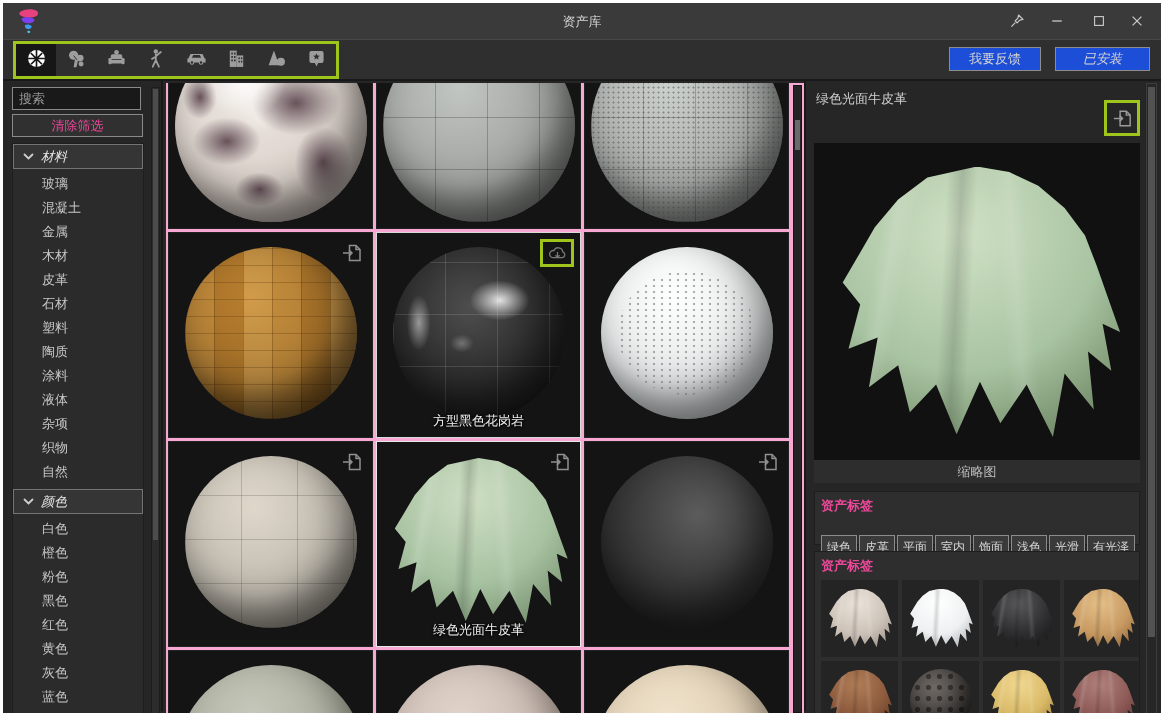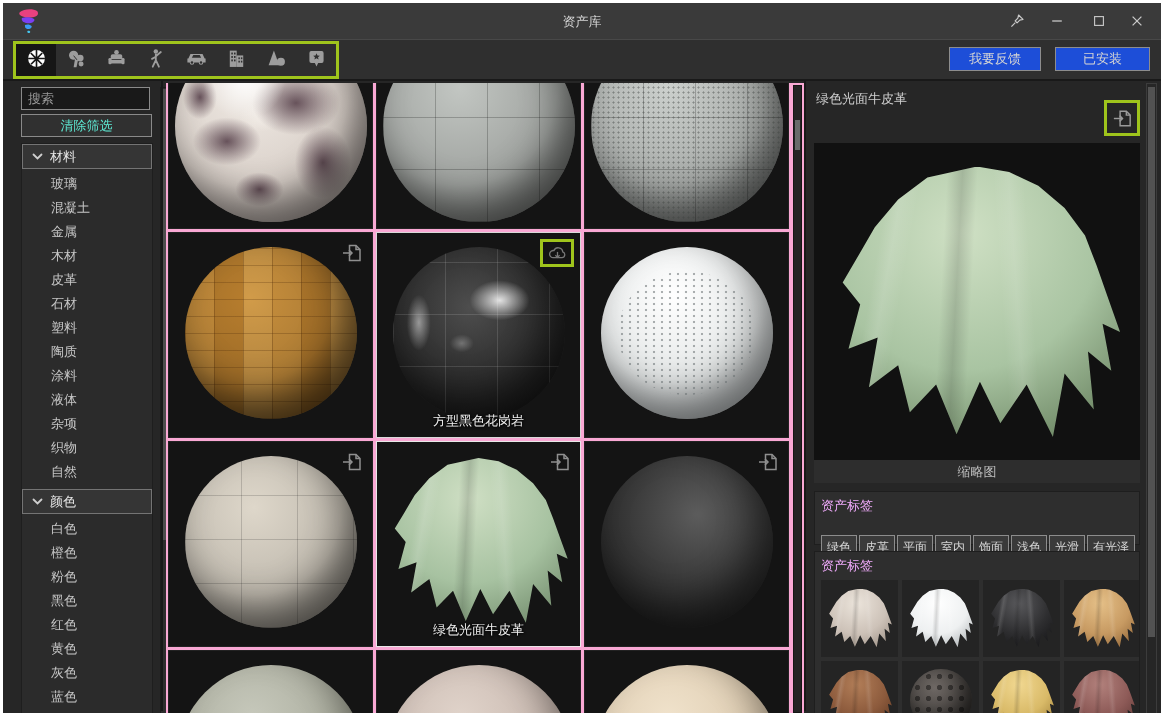--- a/index.html
+++ b/index.html
@@ -18,31 +18,31 @@
   .winctl svg{width:16px;height:16px;}
   
   .toolbar{position:absolute;left:0;top:36px;width:100%;height:42px;background:#2f2f2f;border-top:1px solid #484848;border-bottom:2px solid #191919;}
   .catbox{position:absolute;left:10px;top:1px;height:38px;border:3px solid var(--accent);display:flex;align-items:stretch;}
   .slot{width:40px;display:flex;align-items:center;justify-content:center;cursor:pointer;}
   .slot.sel{background:#161616;}
   .slot svg{width:23px;height:23px;}
   .topbtn{position:absolute;top:44px;height:24px;border:1px solid #8d8d8d;background:#1d4ed8;color:#d4d4d4;
           display:flex;align-items:center;justify-content:center;font-size:13px;cursor:pointer;}
   #btn-feedback{left:946px;width:92px;}
-  #btn-installed{left:1052px;width:95px;}
-  
-  .sidebar{position:absolute;left:18px;top:84px;width:148px;height:628px;}
+  #btn-installed{left:1052px;width:95px;font-style:italic;}
+  
+  .sidebar{position:absolute;left:9px;top:84px;width:148px;height:628px;}
   .search{display:block;width:129px;height:23px;background:#191919;border:1px solid #8a8a8a;color:#bdbdbd;
           padding:0 6px;font-size:13px;font-family:inherit;outline:none;}
   .search::placeholder{color:#9a9a9a;opacity:1;}
-  .clearbtn{margin-top:4px;width:131px;height:23px;border:1px solid #8a8a8a;background:#303030;color:#5eead4;
+  .clearbtn{margin-top:4px;width:131px;height:23px;border:1px solid #8a8a8a;background:#303030;color:#ec4899;
             display:flex;align-items:center;justify-content:center;cursor:pointer;}
   .sections{margin-top:6px;width:132px;border:1px solid #1e1e1e;background:#2b2b2b;}
   .sec-h{height:25px;background:#353535;border:1px solid #747474;display:flex;align-items:center;gap:7px;
-         padding-left:9px;color:#e6e6e6;cursor:pointer;}
+         padding-left:9px;color:#e6e6e6;cursor:pointer;font-style:italic;}
   .sec-h svg{width:11px;height:8px;flex:none;}
   .sec-items{padding:3px 0 5px;}
   .side-item{height:24px;line-height:24px;padding-left:29px;color:#c6c6c6;cursor:pointer;white-space:nowrap;}
   .side-scroll{position:absolute;right:0;top:0;width:9px;height:100%;background:#2c2c2c;border:1px solid #1c1c1c;}
   .side-scroll i{position:absolute;left:1px;top:1px;width:5px;height:72%;background:#4c4c4c;}
   
   .gridarea{position:absolute;left:163px;top:80px;width:638px;height:634px;background:#f9a8d4;}
   .tiles{position:absolute;left:2px;top:0;width:621px;height:632px;overflow:hidden;}
   .tiles-inner{display:grid;grid-template-columns:repeat(3,205px);grid-auto-rows:206px;gap:3px;margin-top:-60px;}
   .tile{position:relative;background:#141414;border:1px solid #222222;cursor:pointer;}
@@ -117,21 +117,21 @@
   .detail{position:absolute;left:805px;top:80px;width:352px;height:634px;background:#262626;}
   .detail-title{position:absolute;left:8px;top:7px;color:#cfcfcf;}
   .detail-export{position:absolute;right:20px;top:17px;width:36px;height:36px;border:3px solid var(--accent);
      color:#9a9a9a;display:flex;align-items:center;justify-content:center;cursor:pointer;background:#262626;}
   .detail-export svg{width:23px;height:23px;}
   .preview{position:absolute;left:6px;top:60px;width:326px;height:317px;background:#111111;
      display:flex;align-items:center;justify-content:center;overflow:hidden;}
   .thumblabel{position:absolute;left:6px;top:377px;width:326px;height:23px;background:#2d2d2d;color:#bdbdbd;
      display:flex;align-items:center;justify-content:center;}
   .tags-sec{position:absolute;left:6px;top:408px;width:326px;height:54px;background:#2e2e2e;border:1px solid #1e1e1e;padding:5px 6px;}
-  .sec-label{color:#f0abfc;}
+  .sec-label{color:#ec4899;font-weight:bold;}
   .chips{display:flex;gap:2px;margin-top:20px;}
   .chip{border:1px solid #8c8c8c;background:#3a3a3a;color:#d6d6d6;font-size:12px;padding:3px 5px;white-space:nowrap;cursor:pointer;}
   .sim-sec{position:absolute;left:6px;top:468px;width:326px;height:164px;background:#2e2e2e;border:1px solid #1e1e1e;
      padding:5px 6px;overflow:hidden;}
   .sim-grid{display:grid;grid-template-columns:repeat(4,77px);grid-auto-rows:77px;gap:4px;margin-top:5px;}
   .sim-thumb{background:#242424;display:flex;align-items:center;justify-content:center;cursor:pointer;}
   .detail-scroll{position:absolute;right:3px;top:0;width:11px;height:634px;background:#262626;border:1px solid #3c3c3c;}
   .detail-scroll i{position:absolute;left:1px;top:3px;width:7px;height:550px;background:#525252;}
   
   .vline{position:absolute;top:78px;bottom:2px;width:2px;background:#181818;}

